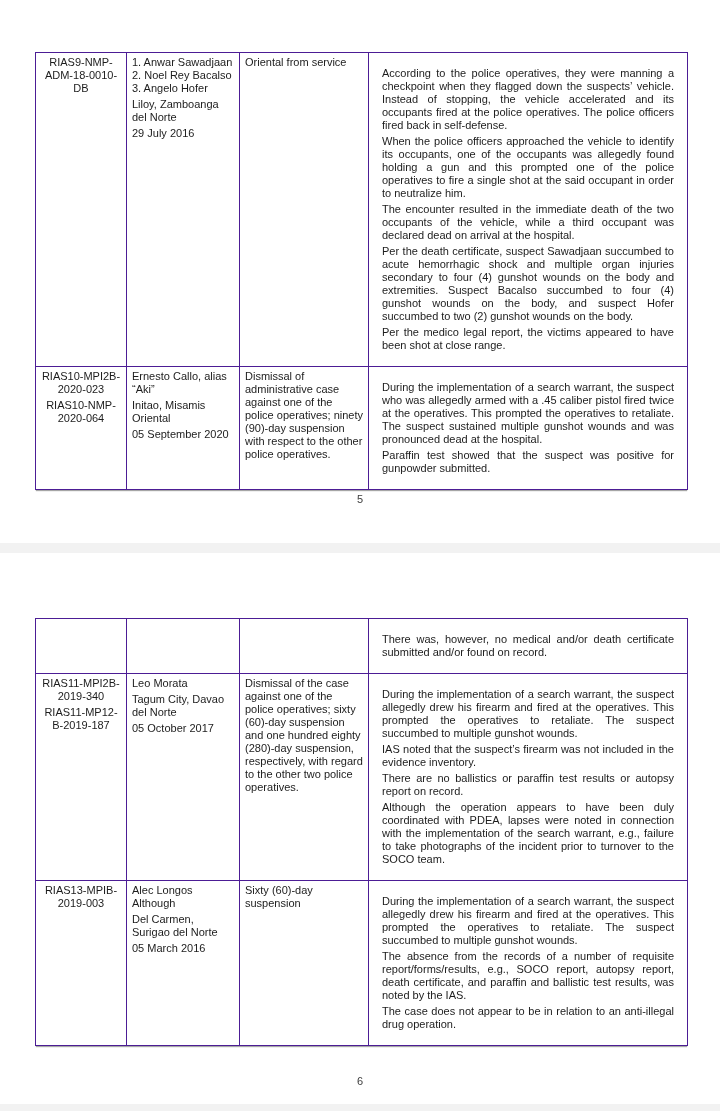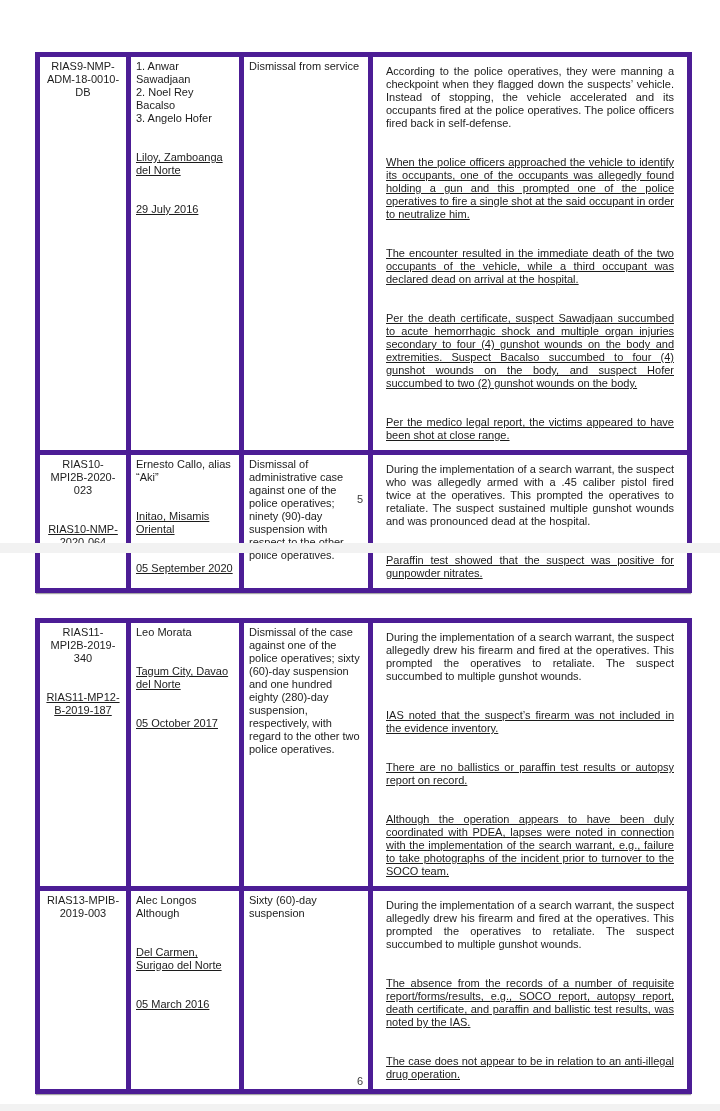--- a/index.html
+++ b/index.html
@@ -18,27 +18,27 @@
     left: 35px;
     width: 652px;
     border-collapse: collapse;
     table-layout: fixed;
     background: #fff;
     box-shadow: 0 2px 1px -1px rgba(0,0,0,0.35);
   }
   #table-page5 { top: 52px; }
   #table-page6 { top: 618px; }
   .doc-table td {
-    border: 5px solid #4c1d95;
+    border: 1px solid #4c1d95;
     vertical-align: top;
     padding: 3px 5px;
   }
-  .doc-table td.narrative { padding: 8px 13px; }
+  .doc-table td.narrative { padding: 14px 13px; }
   .para { white-space: pre-line; }
-  .para + .para { margin-top: 26px; text-decoration: underline; }
+  .para + .para { margin-top: 3px; }
   .para.blank { height: 0; }
   td.case { text-align: center; }
   td.narrative .para { text-align: justify; }
   .page-num {
     position: absolute;
     left: 0; width: 720px;
     text-align: center;
     color: #3c3c3c;
     font-size: 11px;
   }
@@ -69,21 +69,21 @@
         </td>
         <td class="respondent">
           <div class="para">1. Anwar Sawadjaan
 2. Noel Rey Bacalso
 3. Angelo Hofer</div>
           <div class="para blank"></div>
           <div class="para">Liloy, Zamboanga del Norte</div>
           <div class="para">29 July 2016</div>
         </td>
         <td class="sanction">
-          <div class="para">Dismissal from service</div>
+          <div class="para">Oriental from service</div>
         </td>
         <td class="narrative">
           <div class="para">According to the police operatives, they were manning a checkpoint when they flagged down the suspects’ vehicle. Instead of stopping, the vehicle accelerated and its occupants fired at the police operatives. The police officers fired back in self-defense.</div>
           <div class="para">When the police officers approached the vehicle to identify its occupants, one of the occupants was allegedly found holding a gun and this prompted one of the police operatives to fire a single shot at the said occupant in order to neutralize him.</div>
           <div class="para">The encounter resulted in the immediate death of the two occupants of the vehicle, while a third occupant was declared dead on arrival at the hospital.</div>
           <div class="para">Per the death certificate, suspect Sawadjaan succumbed to acute hemorrhagic shock and multiple organ injuries secondary to four (4) gunshot wounds on the body and extremities. Suspect Bacalso succumbed to four (4) gunshot wounds on the body, and suspect Hofer succumbed to two (2) gunshot wounds on the body.</div>
           <div class="para">Per the medico legal report, the victims appeared to have been shot at close range.</div>
         </td>
       </tr>
       <tr>
@@ -95,38 +95,46 @@
           <div class="para">Ernesto Callo, alias “Aki”</div>
           <div class="para blank"></div>
           <div class="para">Initao, Misamis Oriental</div>
           <div class="para">05 September 2020</div>
         </td>
         <td class="sanction">
           <div class="para">Dismissal of administrative case against one of the police operatives; ninety (90)-day suspension with respect to the other police operatives.</div>
         </td>
         <td class="narrative">
           <div class="para">During the implementation of a search warrant, the suspect who was allegedly armed with a .45 caliber pistol fired twice at the operatives. This prompted the operatives to retaliate. The suspect sustained multiple gunshot wounds and was pronounced dead at the hospital.</div>
-          <div class="para">Paraffin test showed that the suspect was positive for gunpowder nitrates.</div>
+          <div class="para">Paraffin test showed that the suspect was positive for gunpowder submitted.</div>
         </td>
       </tr>
     </tbody>
 </table>
 
 <div class="page-num" id="page-num-5">5</div>
 
 <div class="page-gap" id="page-gap-1"></div>
 
 <table class="doc-table" id="table-page6">
   <colgroup>
     <col style="width:91px">
       <col style="width:113px">
       <col style="width:129px">
       <col style="width:319px">
   </colgroup>
   <tbody>
+      <tr>
+        <td class="case"></td>
+        <td class="respondent"></td>
+        <td class="sanction"></td>
+        <td class="narrative">
+          <div class="para">There was, however, no medical and/or death certificate submitted and/or found on record.</div>
+        </td>
+      </tr>
       <tr>
         <td class="case">
           <div class="para">RIAS11-MPI2B-2019-340</div>
           <div class="para">RIAS11-MP12-B-2019-187</div>
         </td>
         <td class="respondent">
           <div class="para">Leo Morata</div>
           <div class="para blank"></div>
           <div class="para">Tagum City, Davao del Norte</div>
           <div class="para">05 October 2017</div>

